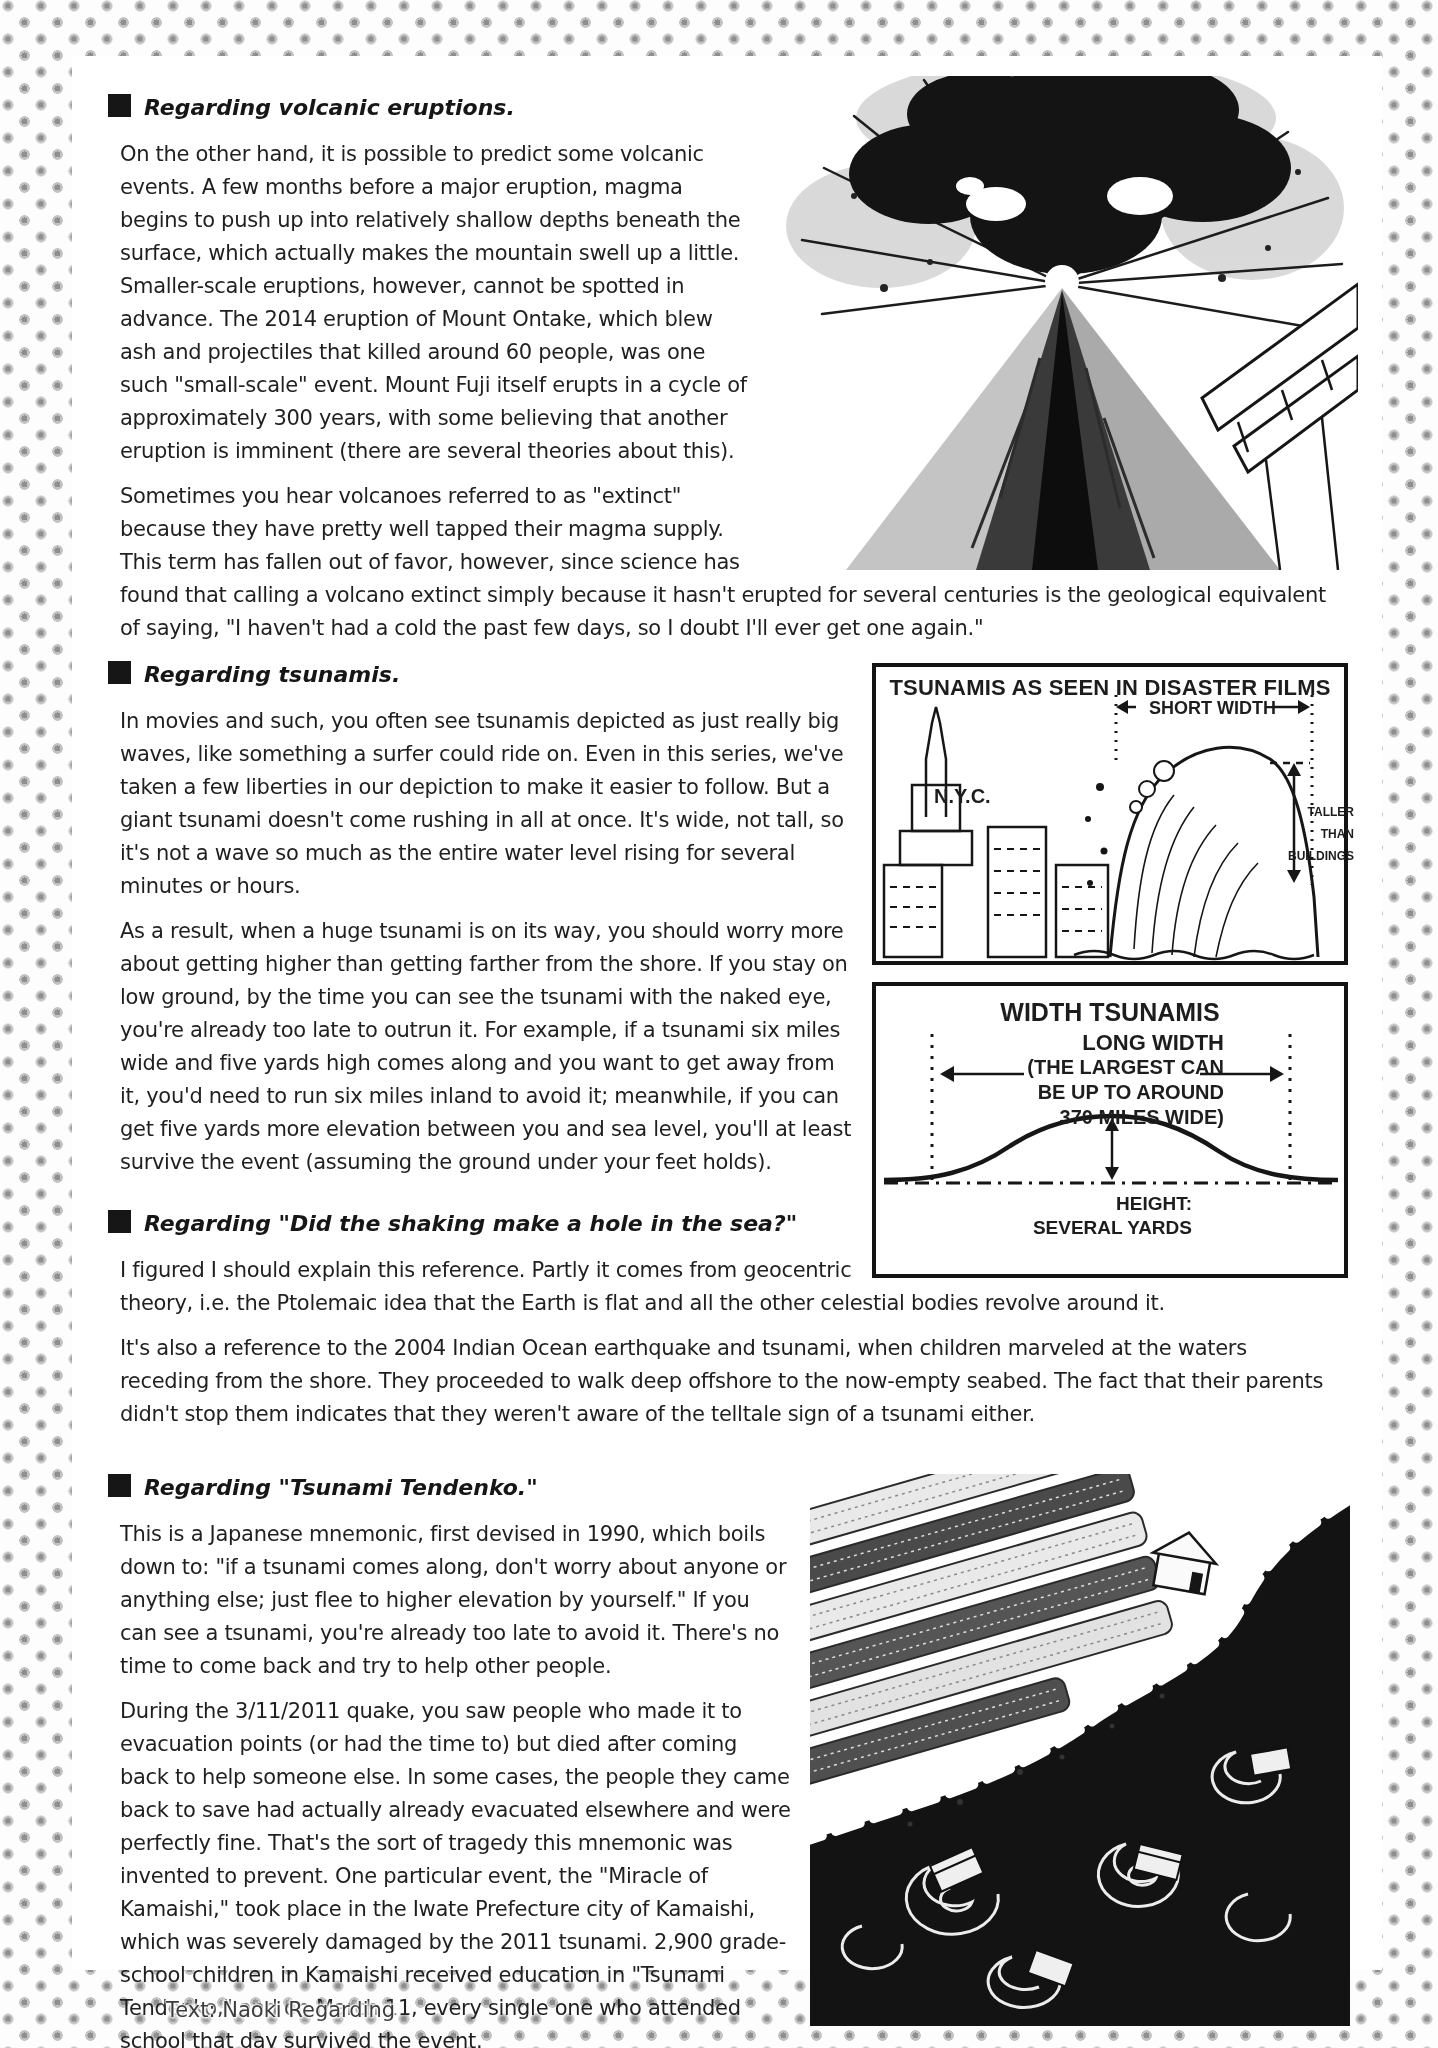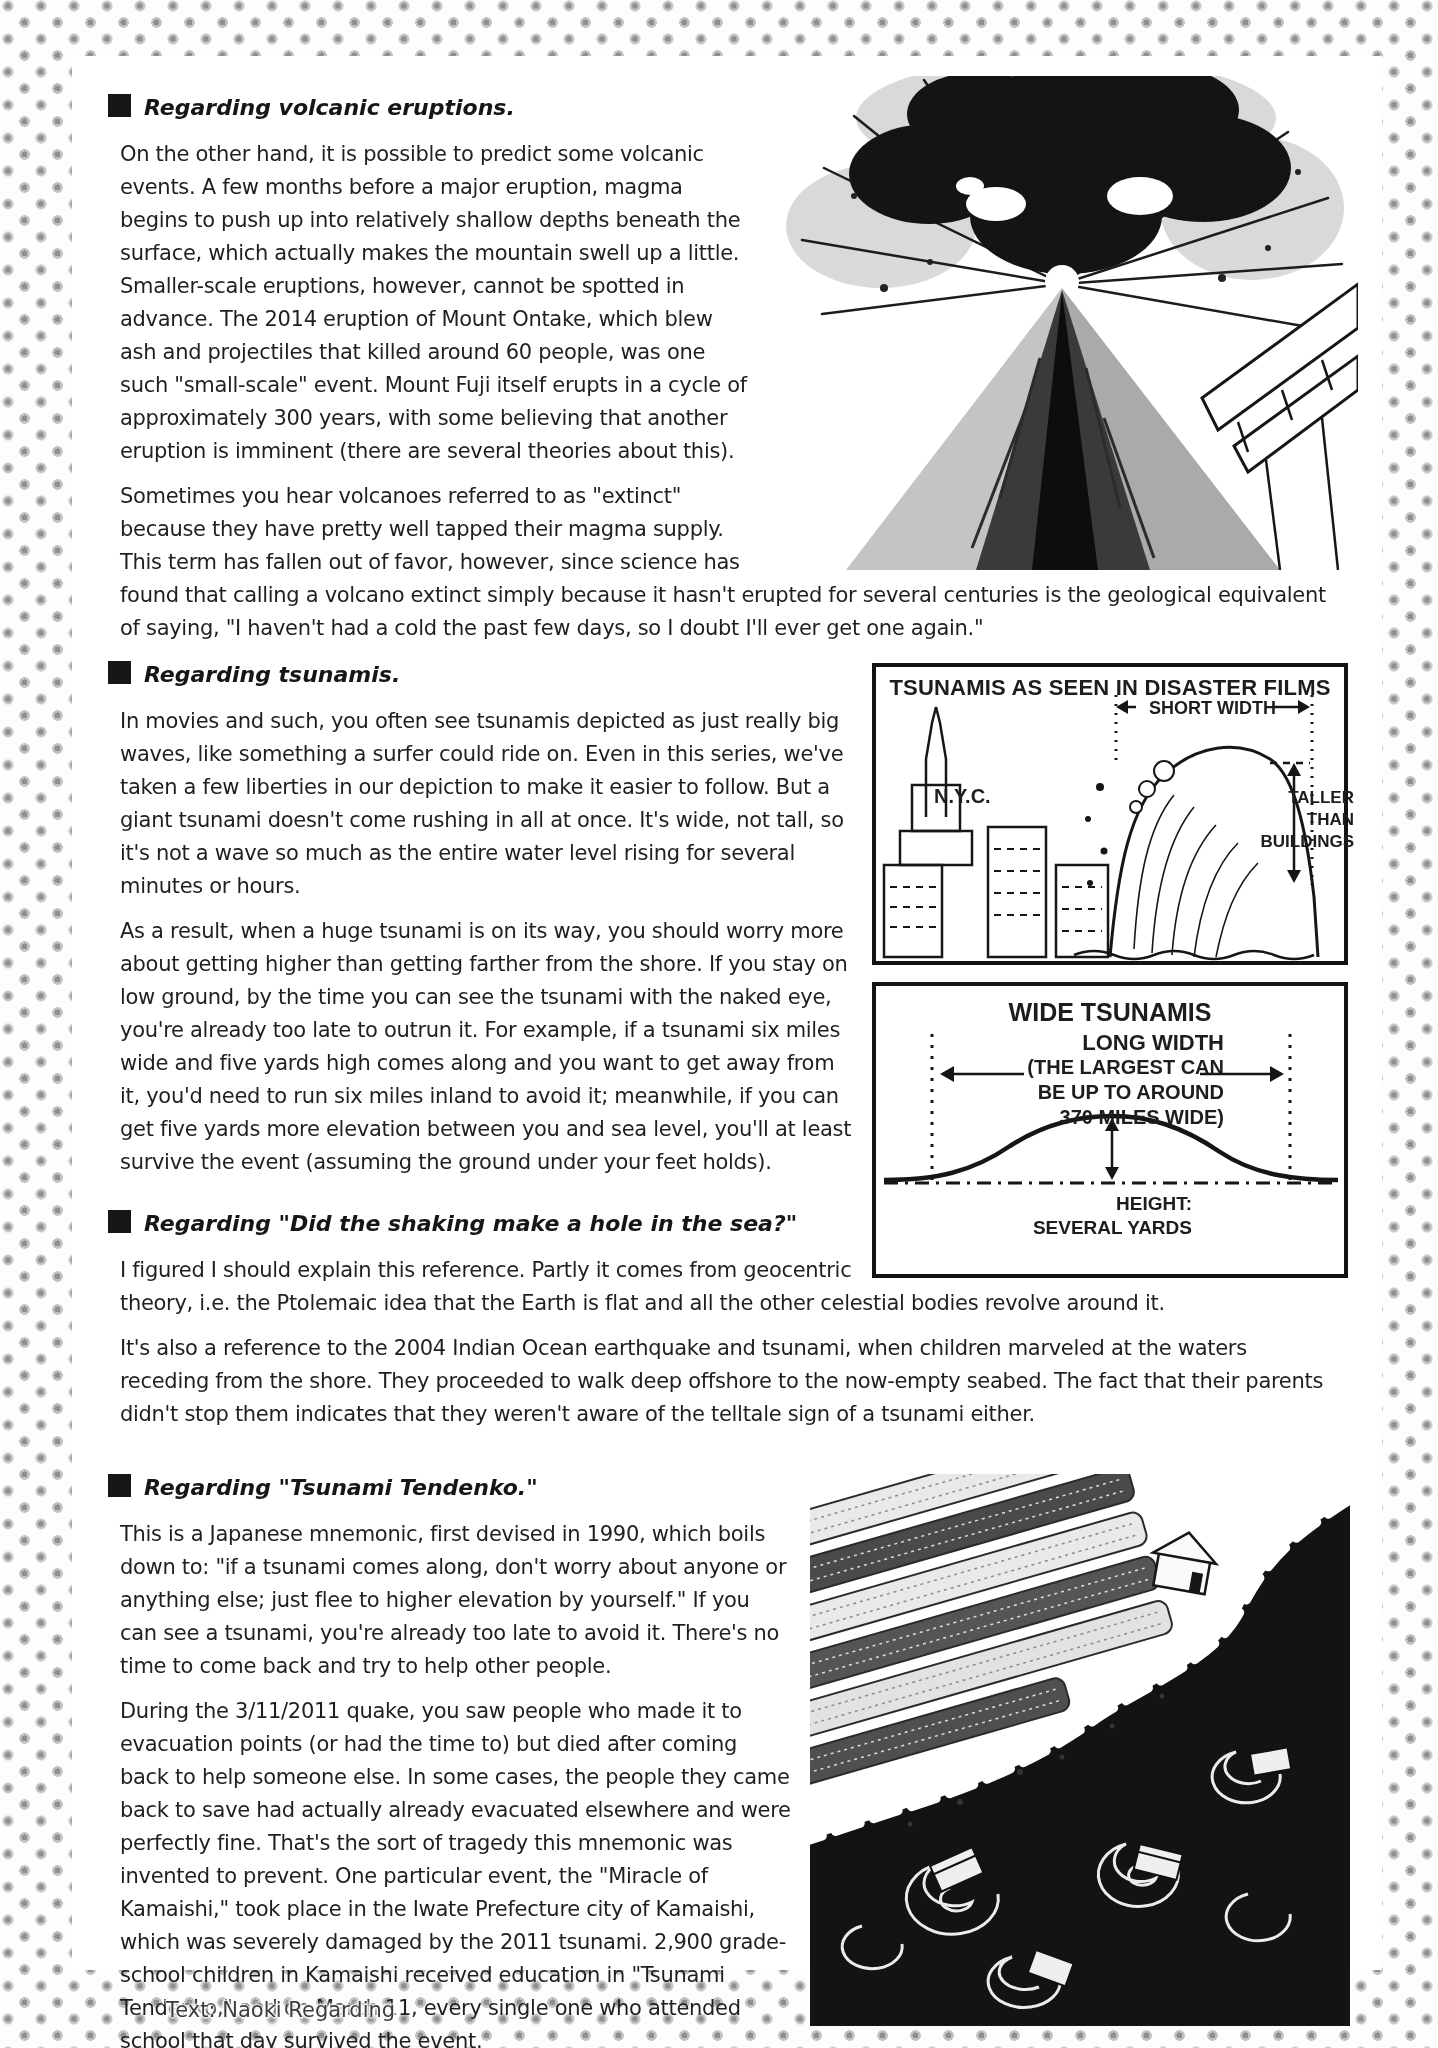--- a/index.html
+++ b/index.html
@@ -25,21 +25,21 @@
     font-family:"Liberation Sans",sans-serif;font-weight:bold;color:#1d1d1d;}
   .diagram.films{height:302px;margin-bottom:17px;}
   .diagram.real{height:296px;}
   .diagram svg{position:absolute;left:0;top:0;width:100%;height:100%;}
   .d-title{position:absolute;left:0;right:0;top:8px;text-align:center;}
   .films .d-title{font-size:22px;letter-spacing:0.2px;}
   .real .d-title{font-size:25px;top:12px;}
   .d-label{position:absolute;text-align:right;line-height:22px;}
   .d1-nyc{left:58px;top:118px;font-size:20px;}
   .d1-width{left:248px;width:152px;top:30px;font-size:18px;}
-  .d1-taller{right:-10px;top:120px;width:96px;font-size:17px;line-height:22px;}
+  .d1-taller{right:-10px;top:134px;width:96px;font-size:12px;line-height:22px;}
   .d2-width{left:124px;width:224px;top:44px;font-size:20px;line-height:25px;}
   .d2-width .main{font-size:22px;}
   .d2-height{left:156px;width:160px;top:206px;font-size:19px;line-height:24px;}
   .credit{position:absolute;left:166px;top:1998px;font-size:21px;color:#3c3c3c;
     text-shadow:0 0 3px #fff,0 0 3px #fff,0 0 5px #fff,0 0 6px #fff,1px 1px 2px #fff,-1px -1px 2px #fff;}
 </style>
 </head>
 <body>
 
 <div class="page">
@@ -202,21 +202,21 @@
             </g>
             <g fill="#161616">
               <polygon points="64,88 78,80 78,96"></polygon>
               <polygon points="408,88 394,80 394,96"></polygon>
               <polygon points="236,132 229,145 243,145"></polygon>
               <polygon points="236,194 229,181 243,181"></polygon>
             </g>
             <path d="M8,194 C60,194 96,186 134,160 C168,138 202,130 236,130 C272,130 306,140 344,166 C380,190 422,194 462,194" stroke="#161616" stroke-width="4.5" fill="none"></path>
             <line x1="8" y1="197" x2="462" y2="197" stroke="#161616" stroke-width="3" stroke-dasharray="14 7 3 7"></line>
           </svg>
-          <div class="d-title">WIDE TSUNAMIS</div>
+          <div class="d-title">WIDTH TSUNAMIS</div>
           <div class="d-label d2-width">
             <div class="main">LONG WIDTH</div>
             <div>(THE LARGEST CAN BE UP TO AROUND 370 MILES WIDE)</div>
           </div>
           <div class="d-label d2-height">
             <div>HEIGHT:</div>
             <div>SEVERAL YARDS</div>
           </div>
         </div>
       </div>

